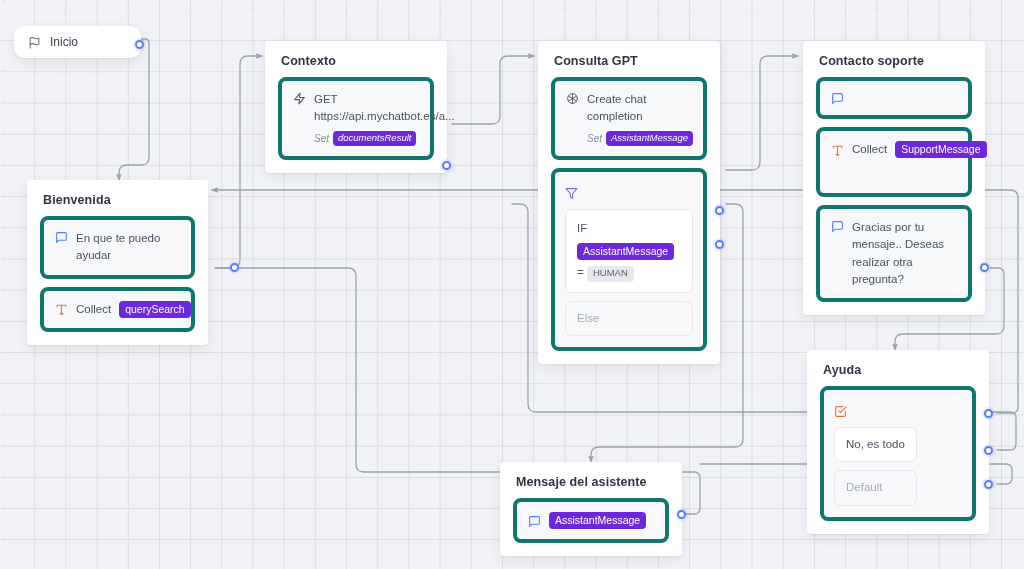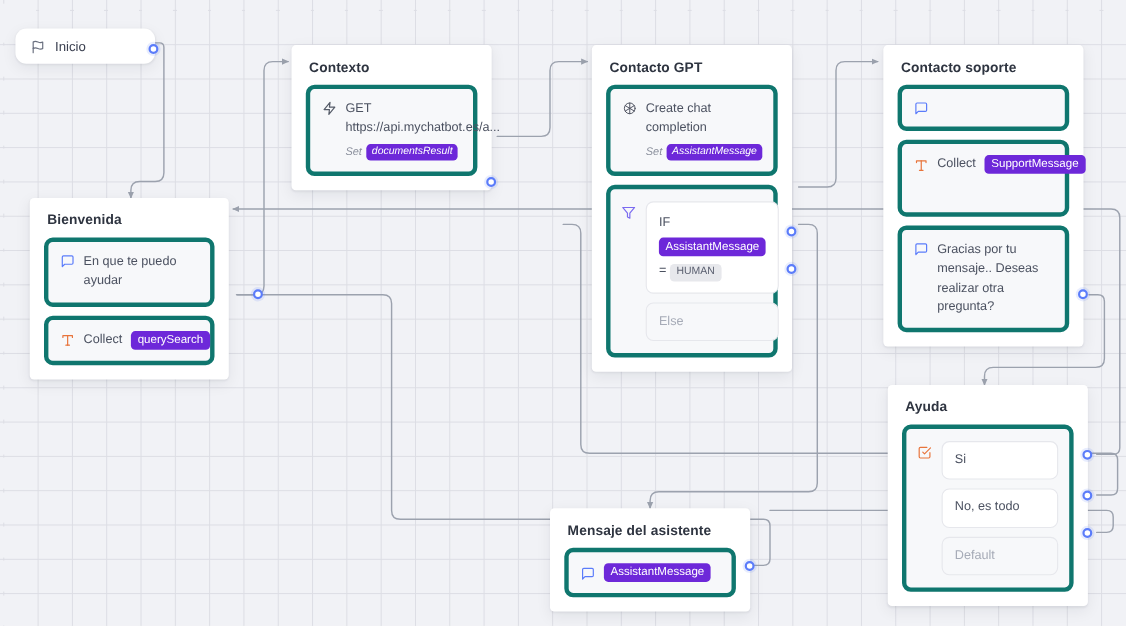--- a/index.html
+++ b/index.html
@@ -89,21 +89,21 @@
   .field {
     background: #ffffff;
     border: 1px solid #e6e7ec;
     border-radius: 7px;
     padding: 8px 11px;
     font-size: 11.5px;
     color: #4b5160;
   }
   .field-muted { background: #f7f8fa; color: #a6abb7; }
 
-  .cond-wrap { display: flex; gap: 9px; align-items: flex-start; }
+  .cond-wrap { display: flex; gap: 9px; align-items: flex-start; flex-direction: column; }
   .cond-stack { flex: 1; display: flex; flex-direction: column; gap: 8px; }
   .cond-if { line-height: 1.9; }
 
   
   .port {
     position: absolute;
     width: 9px; height: 9px;
     border-radius: 50%;
     background: #ffffff;
     border: 2.5px solid #5b7cfa;
@@ -206,21 +206,21 @@
               <span class="badge badge-sm">documentsResult</span>
             </div>
           </div>
         </div>
       </div>
     </div>
     <div class="port" style="left:442px; top:120px; left:177px;"></div>
   </div>
 
   <div class="node" id="node-consulta-gpt" style="left:538px; top:41px; width:182px;">
-    <div class="node-title">Contacto GPT</div>
+    <div class="node-title">Consulta GPT</div>
     <div class="node-body">
       <div class="block">
         <div class="block-row">
           <svg class="icon" viewBox="0 0 24 24" fill="none" stroke="#4a4f5c" stroke-width="1.6" stroke-linecap="round" stroke-linejoin="round">
             <circle cx="12" cy="12" r="9"></circle>
             <path d="M12 3v18M4.5 7.5l15 9M19.5 7.5l-15 9"></path>
           </svg>
           <div class="block-text">
             <div>Create chat completion</div>
             <div class="set-line">
@@ -287,21 +287,20 @@
   <div class="node" id="node-ayuda" style="left:807px; top:350px; width:182px;">
     <div class="node-title">Ayuda</div>
     <div class="node-body">
       <div class="block" style="padding:11px 10px;">
         <div class="cond-wrap">
           <svg class="icon" viewBox="0 0 24 24" fill="none" stroke="#e8743b" stroke-width="2" stroke-linecap="round" stroke-linejoin="round" style="margin-top:4px;">
             <path d="M9 11l3 3L22 4"></path>
             <path d="M21 12v7a2 2 0 0 1-2 2H5a2 2 0 0 1-2-2V5a2 2 0 0 1 2-2h11"></path>
           </svg>
           <div class="cond-stack">
-            <div class="field">Si</div>
             <div class="field">No, es todo</div>
             <div class="field field-muted">Default</div>
           </div>
         </div>
       </div>
     </div>
     <div class="port" style="left:177px; top:59px;"></div>
     <div class="port" style="left:177px; top:96px;"></div>
     <div class="port" style="left:177px; top:130px;"></div>
   </div>

